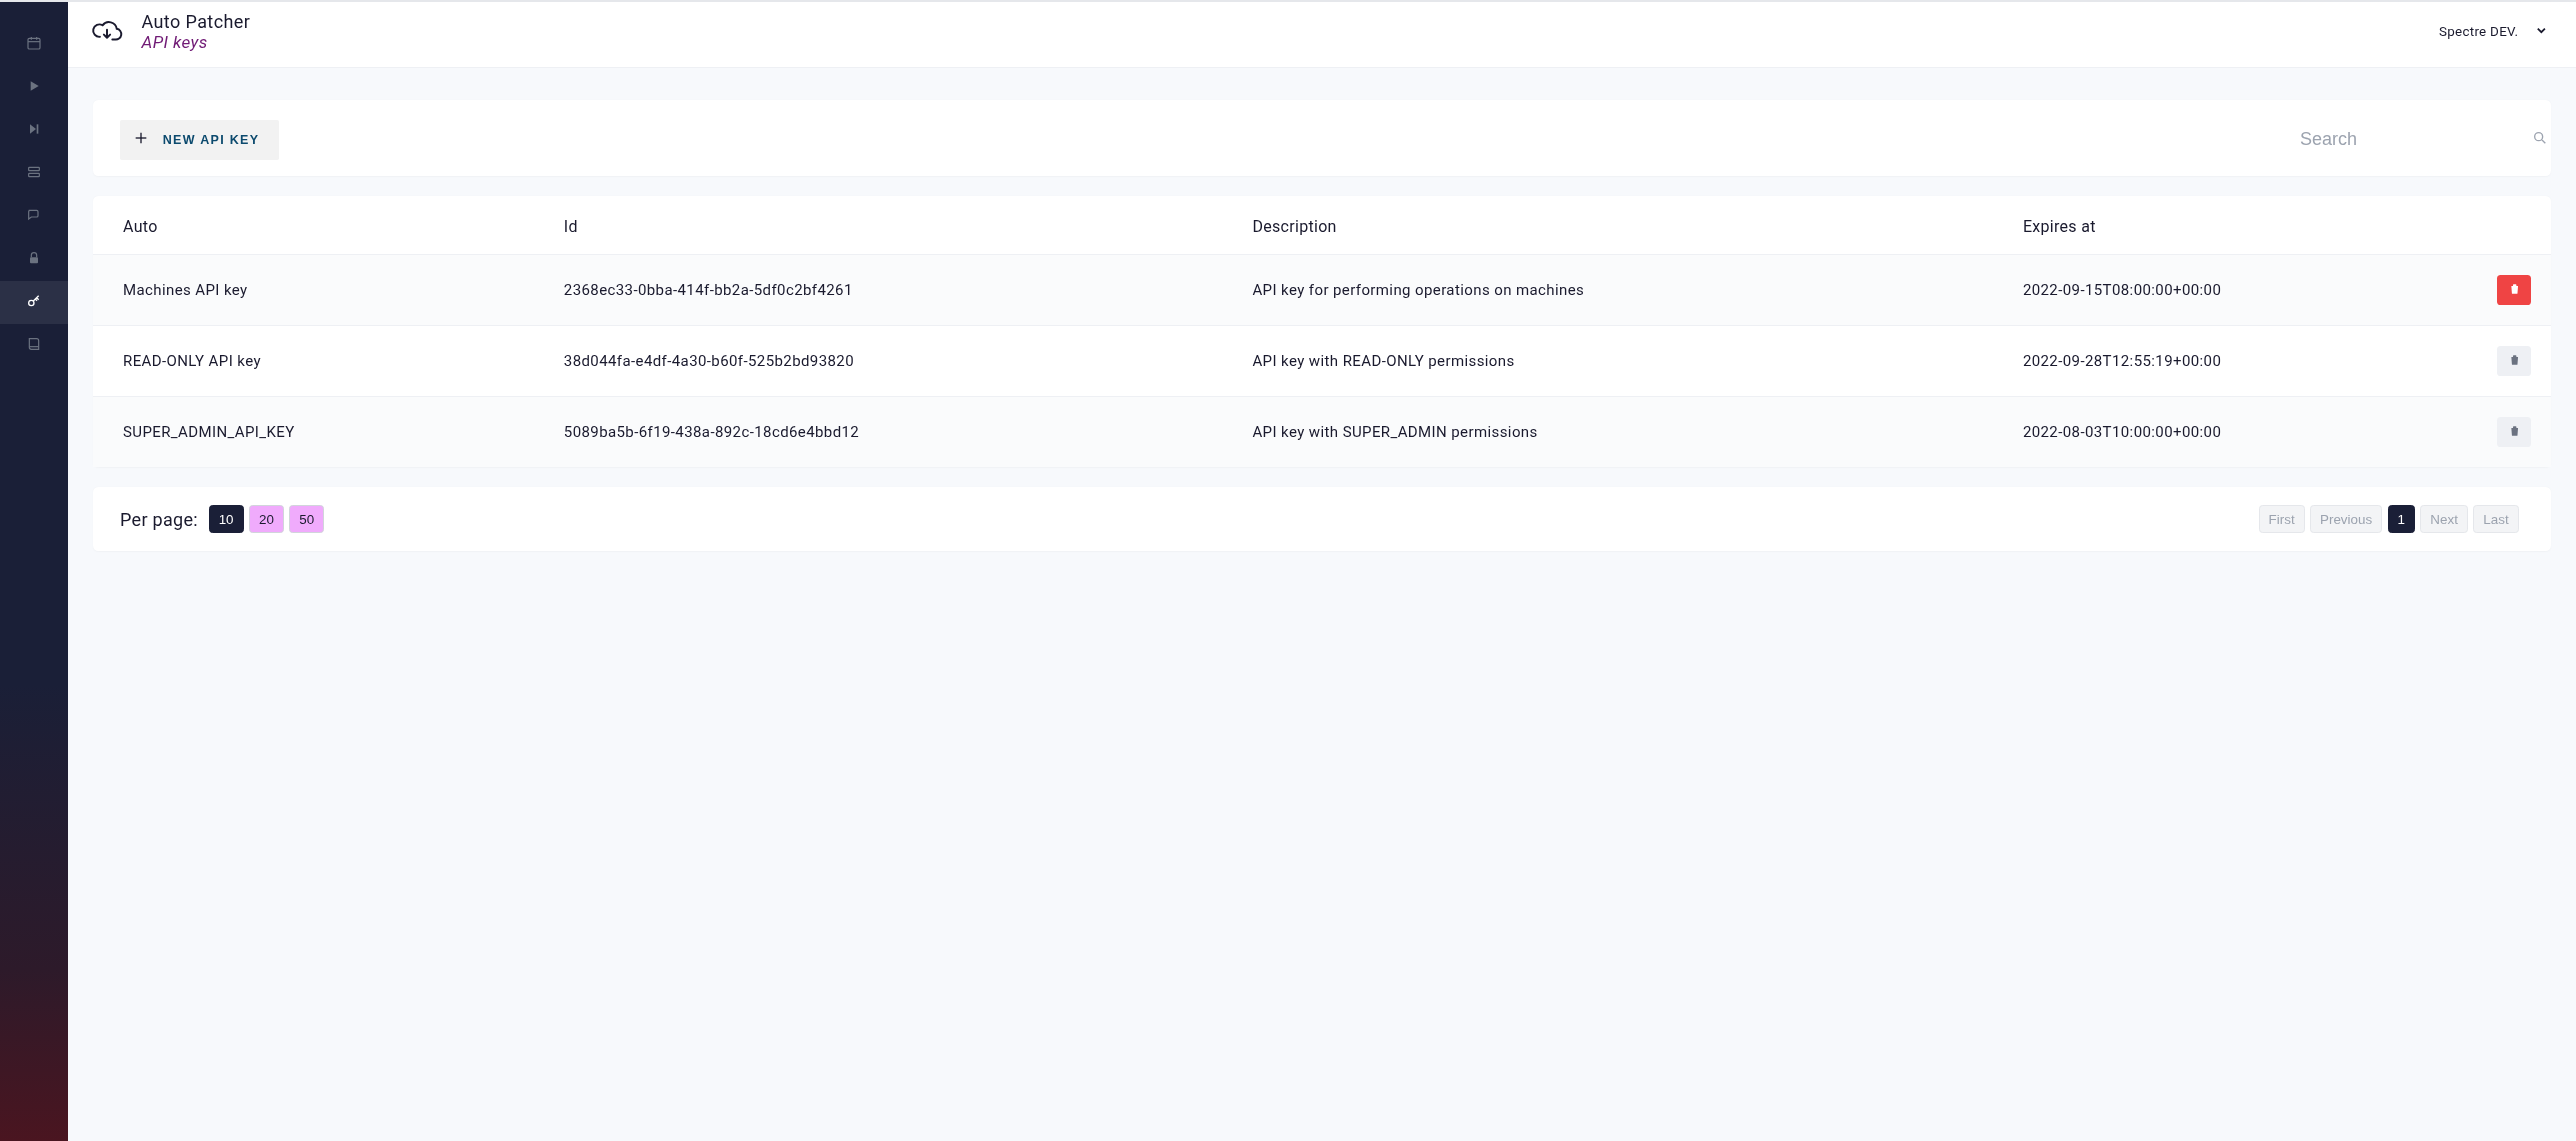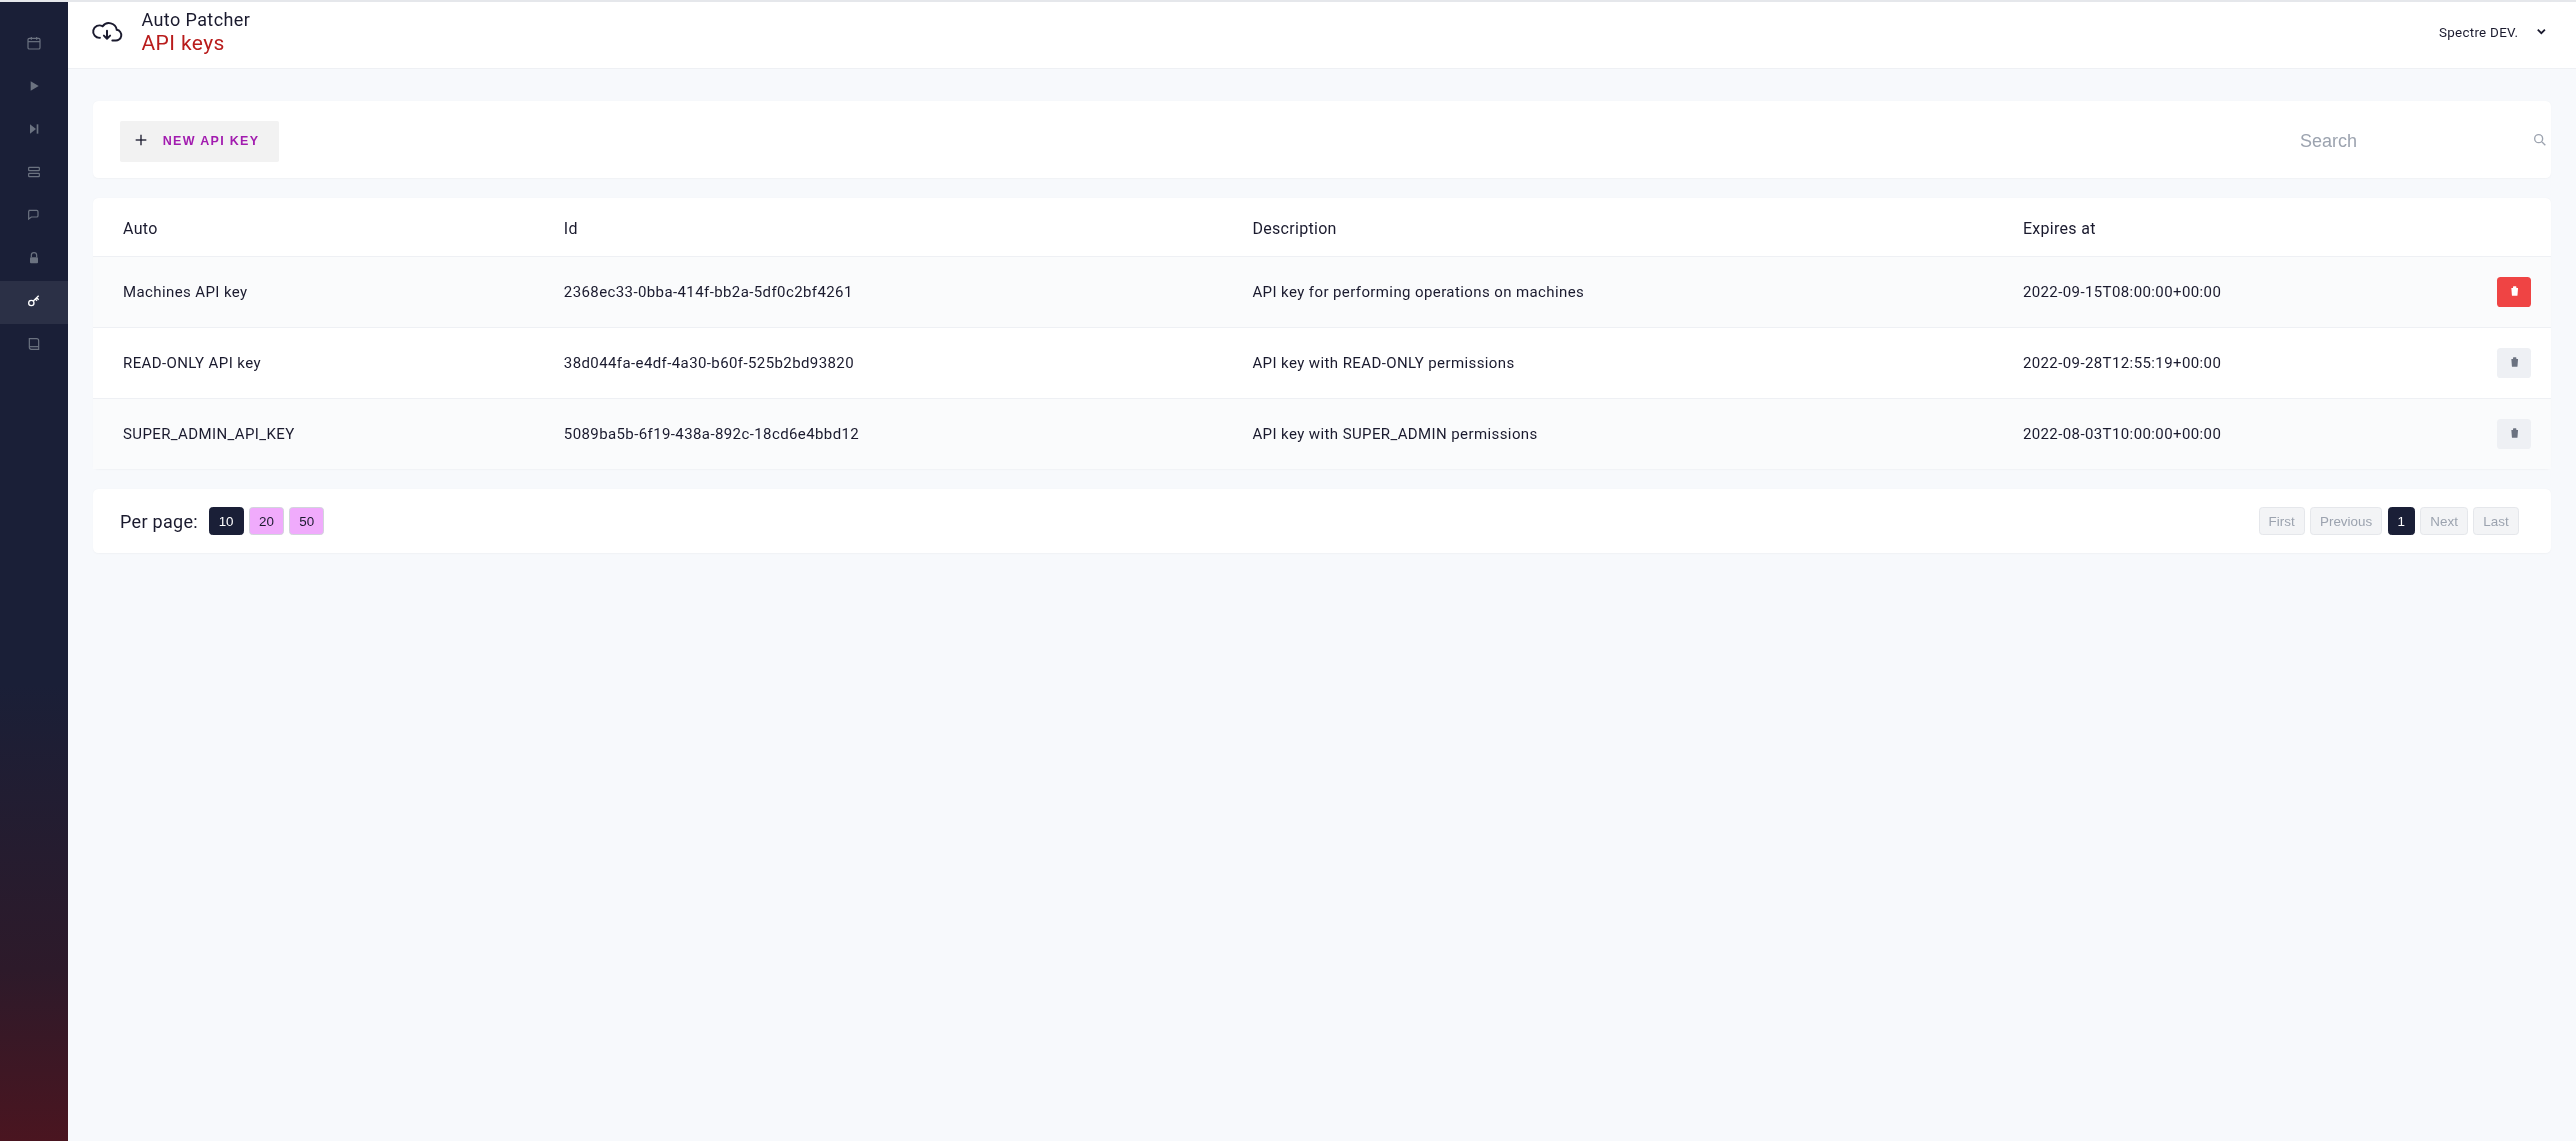--- a/index.html
+++ b/index.html
@@ -49,21 +49,21 @@
     padding: 9px 29px 12.5px 16px;
   }
   .logo-box {
     width: 45px; height: 45px;
     display:flex; align-items:center; justify-content:center;
     margin-right: 12.5px;
   }
   .logo-box svg { width: 32px; height: 27px; stroke:#1a1a2e; fill:none; stroke-width:2.2; }
   .title-stack { line-height:1.2; letter-spacing: 0.4px; }
   .subtitle { font-size: 18px; color: #1a1a2e; font-weight:400; }
-  .page-title { font-size: 21px; font-weight: 400; color: #b91c1c; letter-spacing: 0.4px; }
+  .page-title { font-size: 17px; font-weight: 400; color: #701a75; letter-spacing: 0.4px; font-style: italic; }
   .user-menu {
     margin-left:auto;
     display:flex; align-items:center; gap:18px;
     font-size:13.4px; color:#1a1a2e;
     cursor:pointer;
     letter-spacing: 0.3px;
   }
   .user-menu svg { width:10.7px; height:10.7px; stroke:#1a1a2e; fill:none; stroke-width:2;}
 
   
@@ -76,21 +76,21 @@
   }
   .toolbar-card { padding: 20px 27px 16px 27px; }
   .toolbar-row { display:flex; align-items:center; }
   .new-btn {
     background:#f2f2f2;
     border:none;
     padding: 10.7px 20px 10.7px 12.5px;
     display:flex; align-items:center; gap:14.3px;
     font-size: 12.5px; font-weight:700;
     letter-spacing: 1.3px;
-    color:#a21caf;
+    color:#0c4a6e;
     cursor:pointer;
     border-radius:1.8px;
   }
   .new-btn svg { width:16px; height:16px; stroke:#1a1a2e; stroke-width:2; fill:none;}
   .search-wrap {
     margin-left:auto;
     display:flex; align-items:center;
     width: 224px;
     color:#9ca3af;
     justify-content:space-between;

